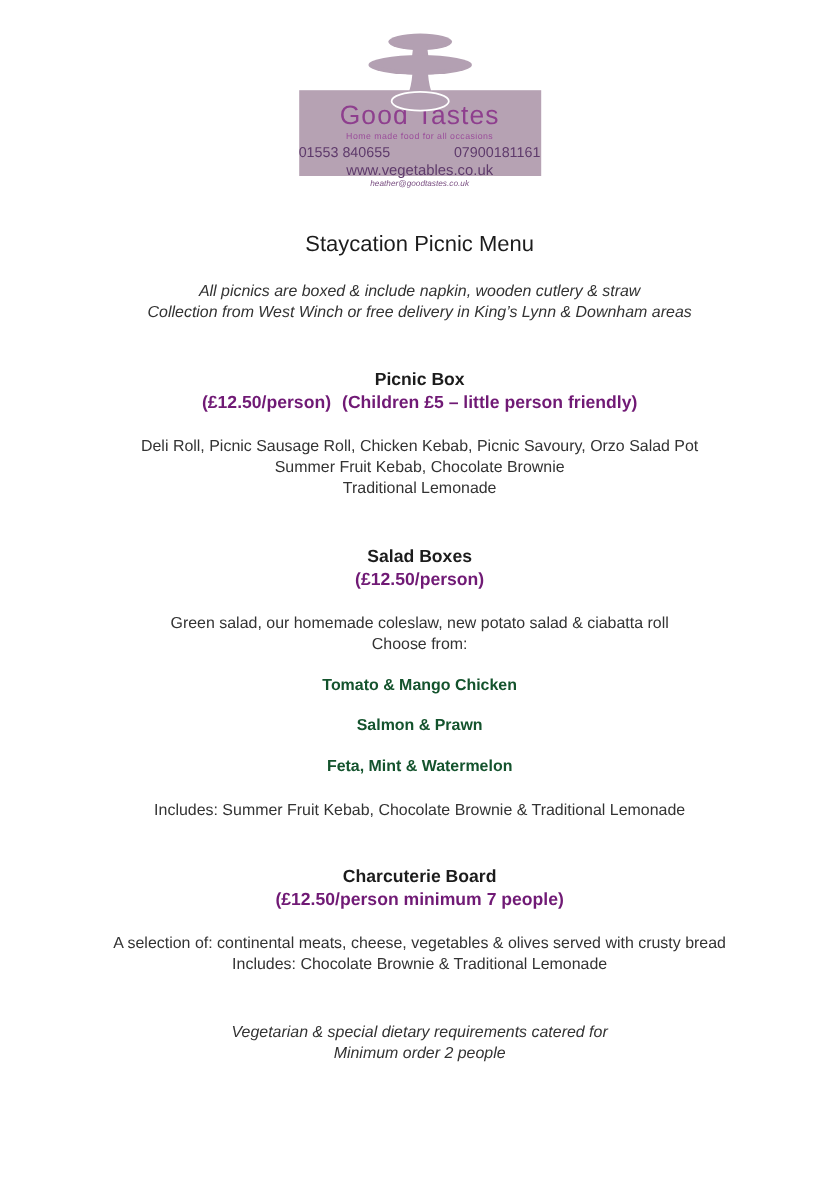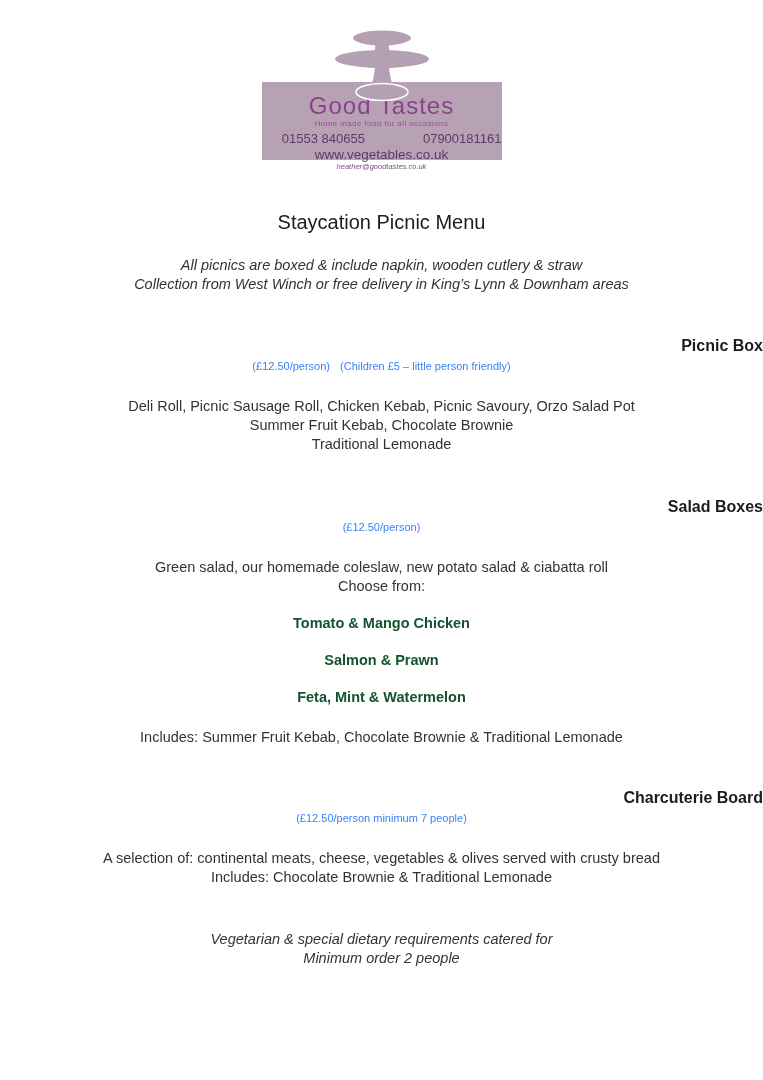--- a/index.html
+++ b/index.html
@@ -8,41 +8,41 @@
     font-family:"Liberation Sans","DejaVu Sans",sans-serif;
     color:#2b2b2b;position:relative;overflow:hidden;
   }
   .page{width:763px;height:1080px;text-align:center;}
 
   
   .logo{position:relative;height:168px;}
   .cake-icon{position:absolute;left:50%;transform:translateX(-50%);top:22px;z-index:2;}
   .brand-box{
     position:absolute;left:50%;transform:translateX(-50%);top:82px;
-    width:240px;height:78px;background:#b6a2b3;z-index:1;
+    width:220px;height:78px;background:#b6a2b3;z-index:1;
     display:flex;flex-direction:column;justify-content:flex-start;
   }
   .brand-name{
     margin-top:12px;font-size:24px;letter-spacing:1px;
     color:#8e3f8e;line-height:24px;font-weight:400;
   }
   .brand-tagline{font-size:8px;color:#9a4d9a;line-height:11px;letter-spacing:.4px;}
   .phone-row{
-    display:flex;justify-content:flex-end;gap:58px;
+    display:flex;justify-content:flex-start;gap:58px;
     font-size:13px;color:#5e3a6b;line-height:16px;margin-top:2px;
   }
   .brand-website{font-size:13.5px;color:#5e3a6b;line-height:15px;}
   .brand-email{font-size:7.5px;color:#7a4f82;line-height:10px;font-style:italic;}
 
   
   .menu-title{font-size:20px;font-weight:400;color:#1c1c1c;margin-top:42px;line-height:24px;}
   .intro{margin-top:22px;font-style:italic;font-size:14.5px;line-height:19px;color:#333;}
 
-  .section-heading{font-size:16px;font-weight:700;color:#1c1c1c;line-height:18px;text-align:right;}
-  .price-line{font-size:11px;line-height:19px;color:#3b82f6;margin-top:2px;}
+  .section-heading{font-size:16px;font-weight:700;color:#1c1c1c;line-height:18px;}
+  .price-line{font-size:16px;line-height:19px;color:#701a75;margin-top:2px;font-weight:bold;}
   .price-line .gap{display:inline-block;width:10px;}
   .body-lines{font-size:14.5px;line-height:19px;color:#333;}
 
   .sec-picnic{margin-top:43px;}
   .sec-picnic .body-lines{margin-top:21px;}
   .sec-salad{margin-top:44px;}
   .sec-salad .body-lines{margin-top:21px;}
   .option{font-size:14.5px;font-weight:700;color:#14532d;line-height:19px;margin-top:18px;}
   .includes-line{font-size:14.5px;line-height:19px;color:#333;margin-top:21px;}
   .sec-charcuterie{margin-top:42px;}

